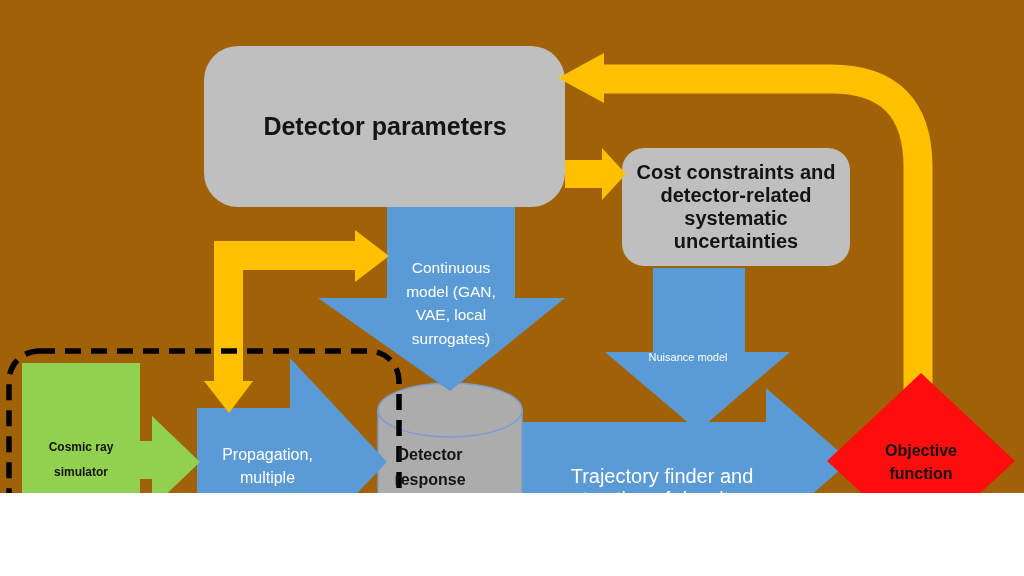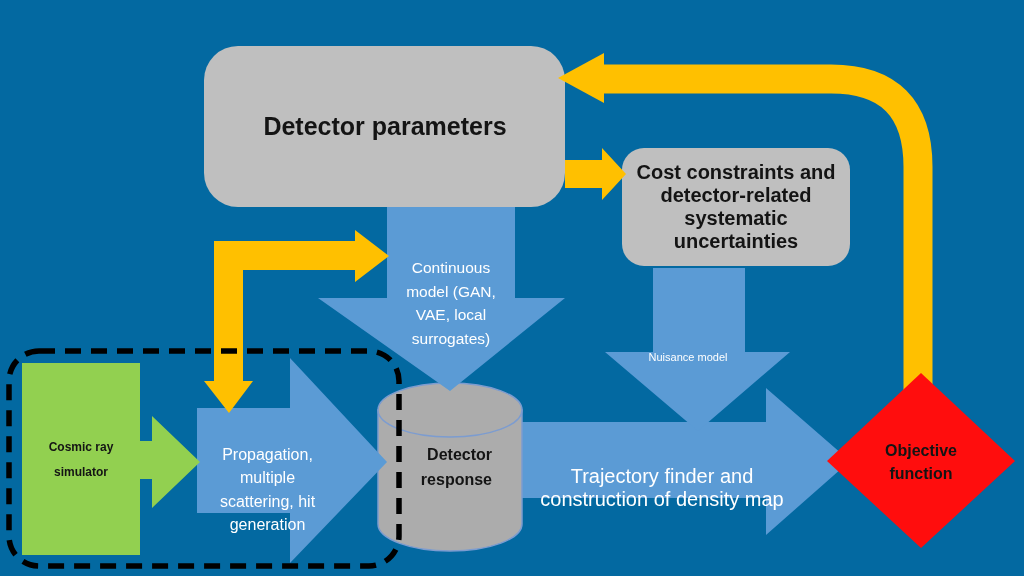--- a/index.html
+++ b/index.html
@@ -1,34 +1,34 @@
 <!DOCTYPE html>
 <html><head>
 <meta charset="utf-8">
 <style>
   html,body{margin:0;padding:0;background:#ffffff;}
   .stage{
-    position:relative;width:1024px;height:576px;background:#0369a1;
+    position:relative;width:1024px;height:493px;background:#a16207;
     overflow:hidden;font-family:"Liberation Sans",sans-serif;
   }
   .stage svg{position:absolute;left:0;top:0;}
   .label{
     position:absolute;display:flex;align-items:center;justify-content:center;
     text-align:center;font-family:"Liberation Sans",sans-serif;
     pointer-events:none;white-space:normal;
   }
   .t-dark{color:#141414;font-weight:bold;}
   .t-light{color:#ffffff;font-weight:400;margin-top:27px;}
   .lbl-detector-params{left:220px;top:59px;width:330px;height:135px;font-size:25px;font-weight:bold;}
   .lbl-cost{left:626px;top:162px;width:220px;height:90px;font-size:20px;line-height:23px;}
   .lbl-continuous{left:395px;top:228px;width:112px;height:96px;font-size:15.5px;line-height:23.5px;}
   .lbl-nuisance{left:648px;top:301px;width:80px;height:60px;font-size:11px;line-height:23.5px;}
   .lbl-cosmic{left:30px;top:420px;width:102px;height:80px;font-size:12px;line-height:25px;}
   .lbl-propagation{left:210px;top:410px;width:115px;height:105px;font-size:16px;line-height:23.5px;}
-  .lbl-detector-response{left:392px;top:437px;width:100px;height:60px;font-size:16px;line-height:25px;text-align:right;}
+  .lbl-detector-response{left:380px;top:437px;width:100px;height:60px;font-size:16px;line-height:25px;}
   .lbl-trajectory{left:537px;top:430px;width:250px;height:62px;font-size:20px;line-height:23.5px;}
   .lbl-objective{left:876px;top:434px;width:90px;height:55px;font-size:16px;line-height:23px;}
 </style>
 </head>
 <body>
 
 <div class="stage">
 
   <svg width="1024" height="576" viewBox="0 0 1024 576">
 

